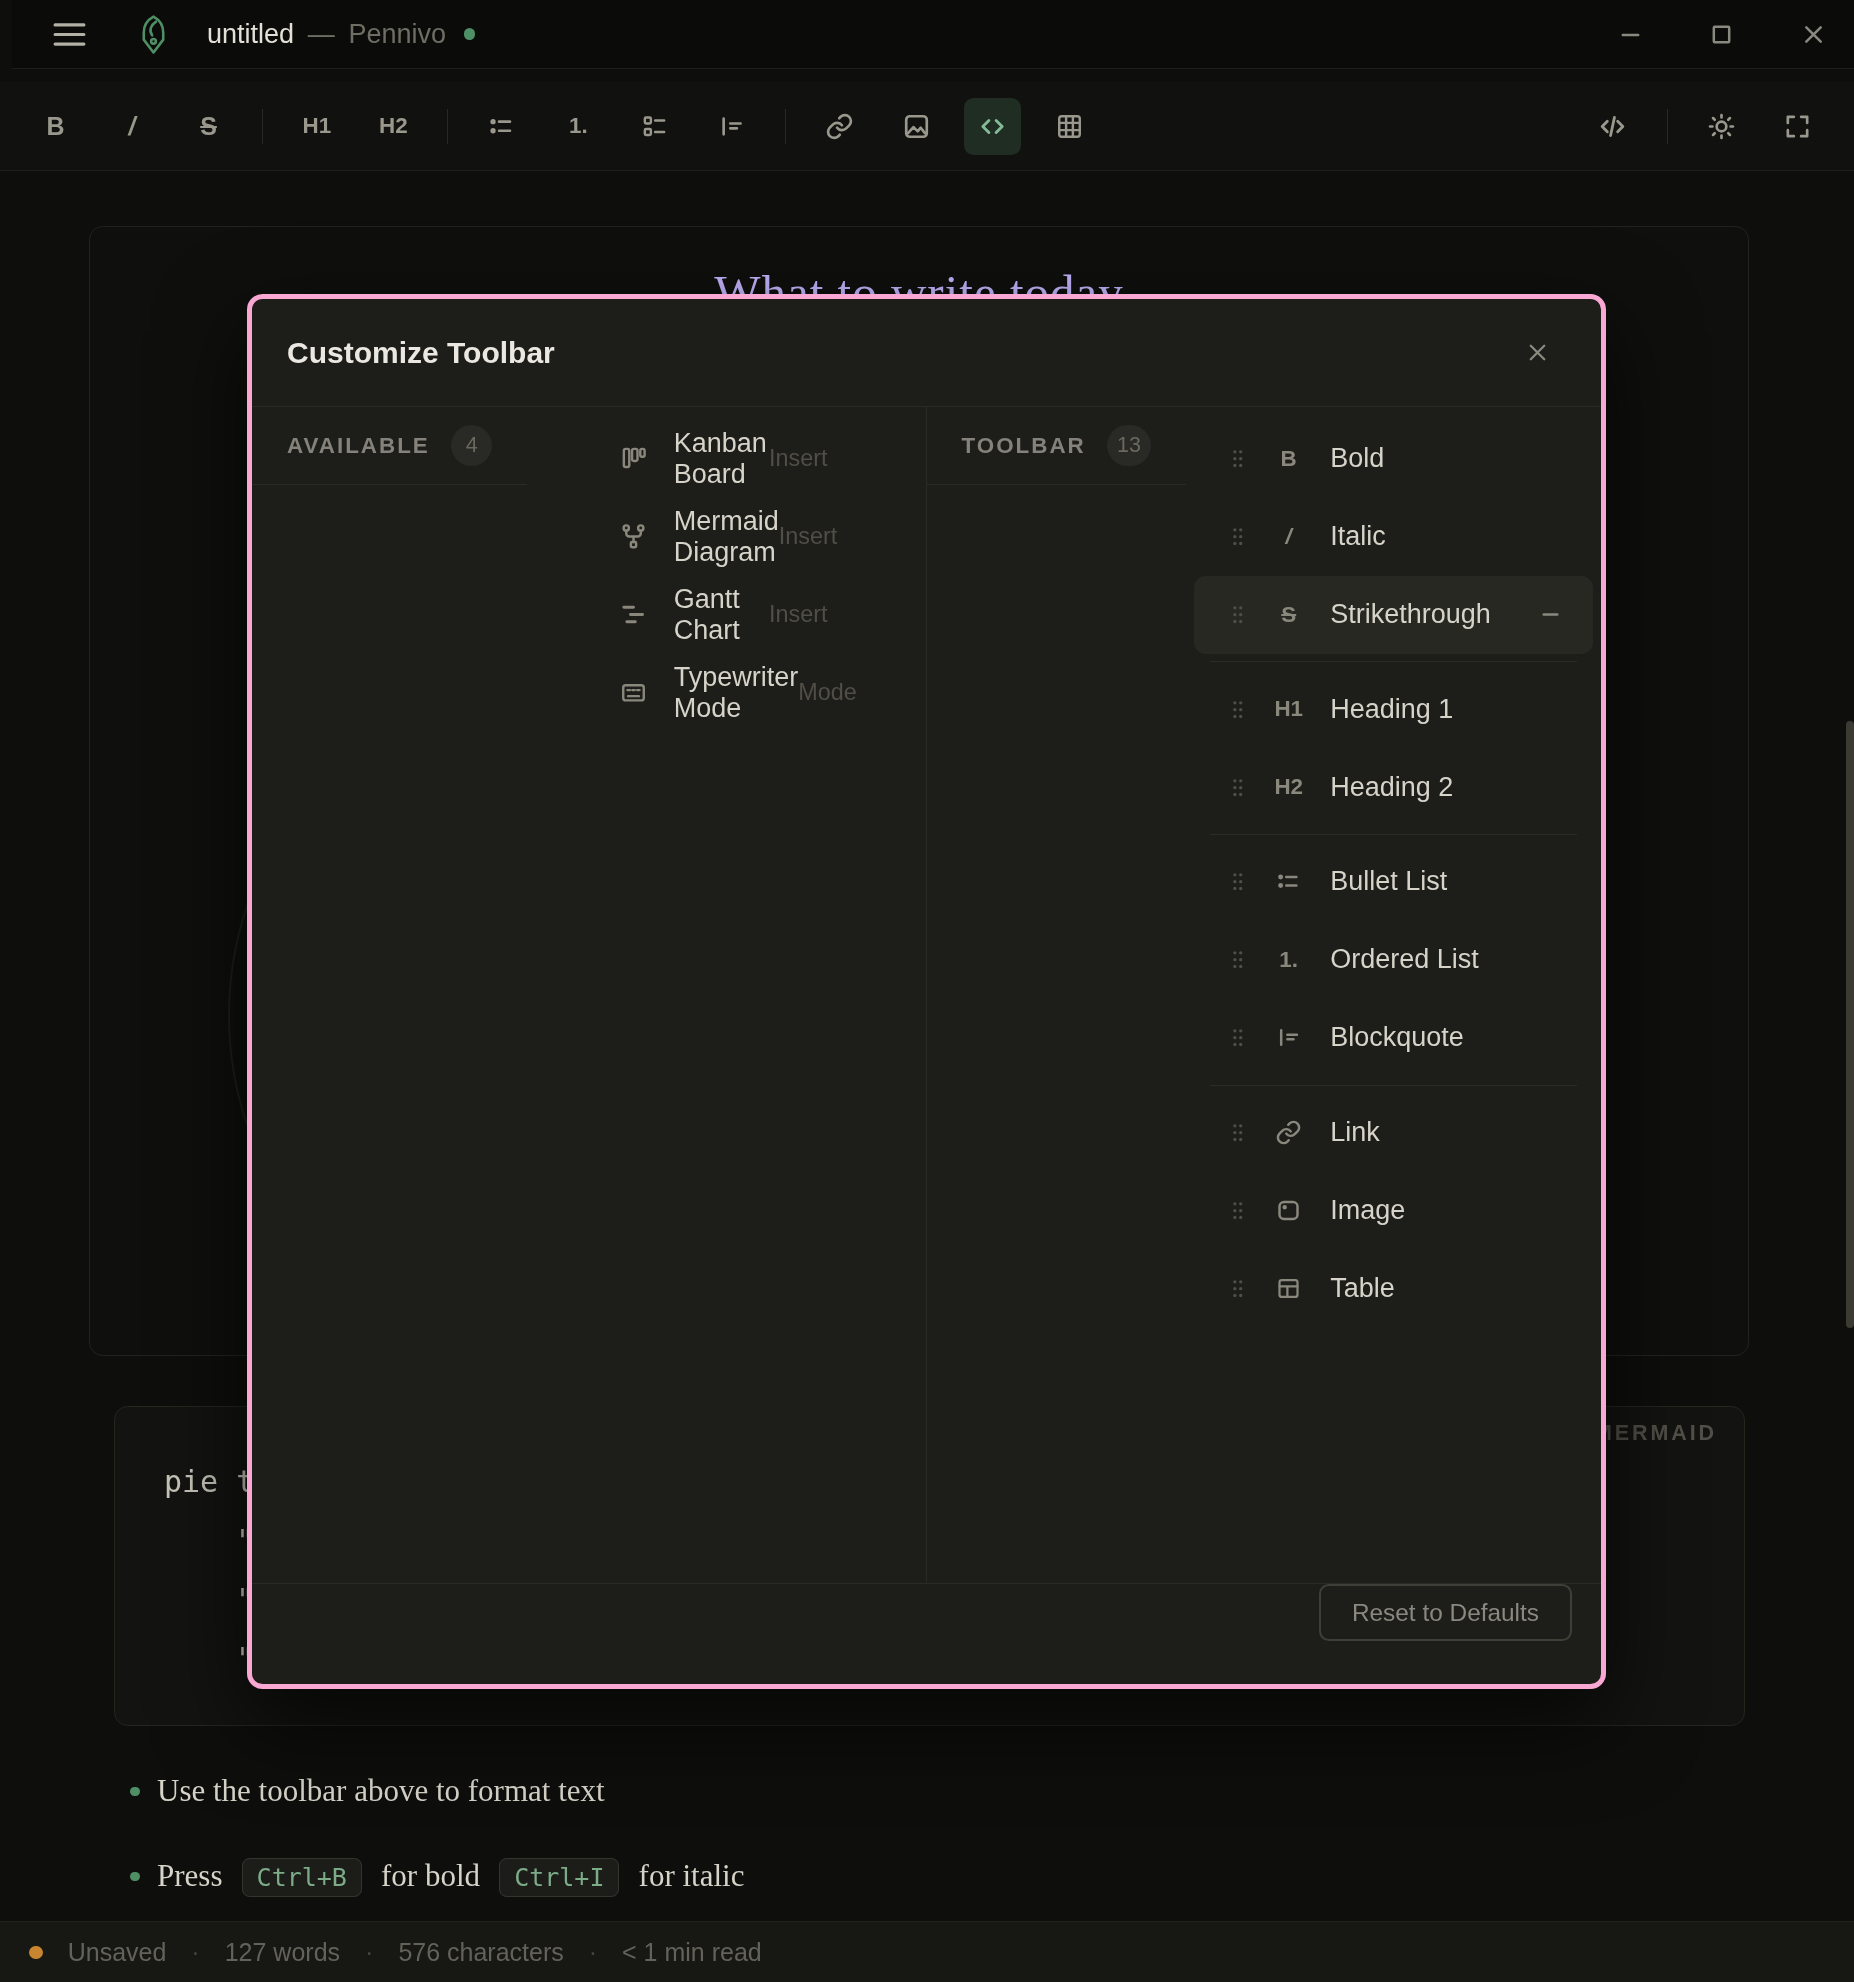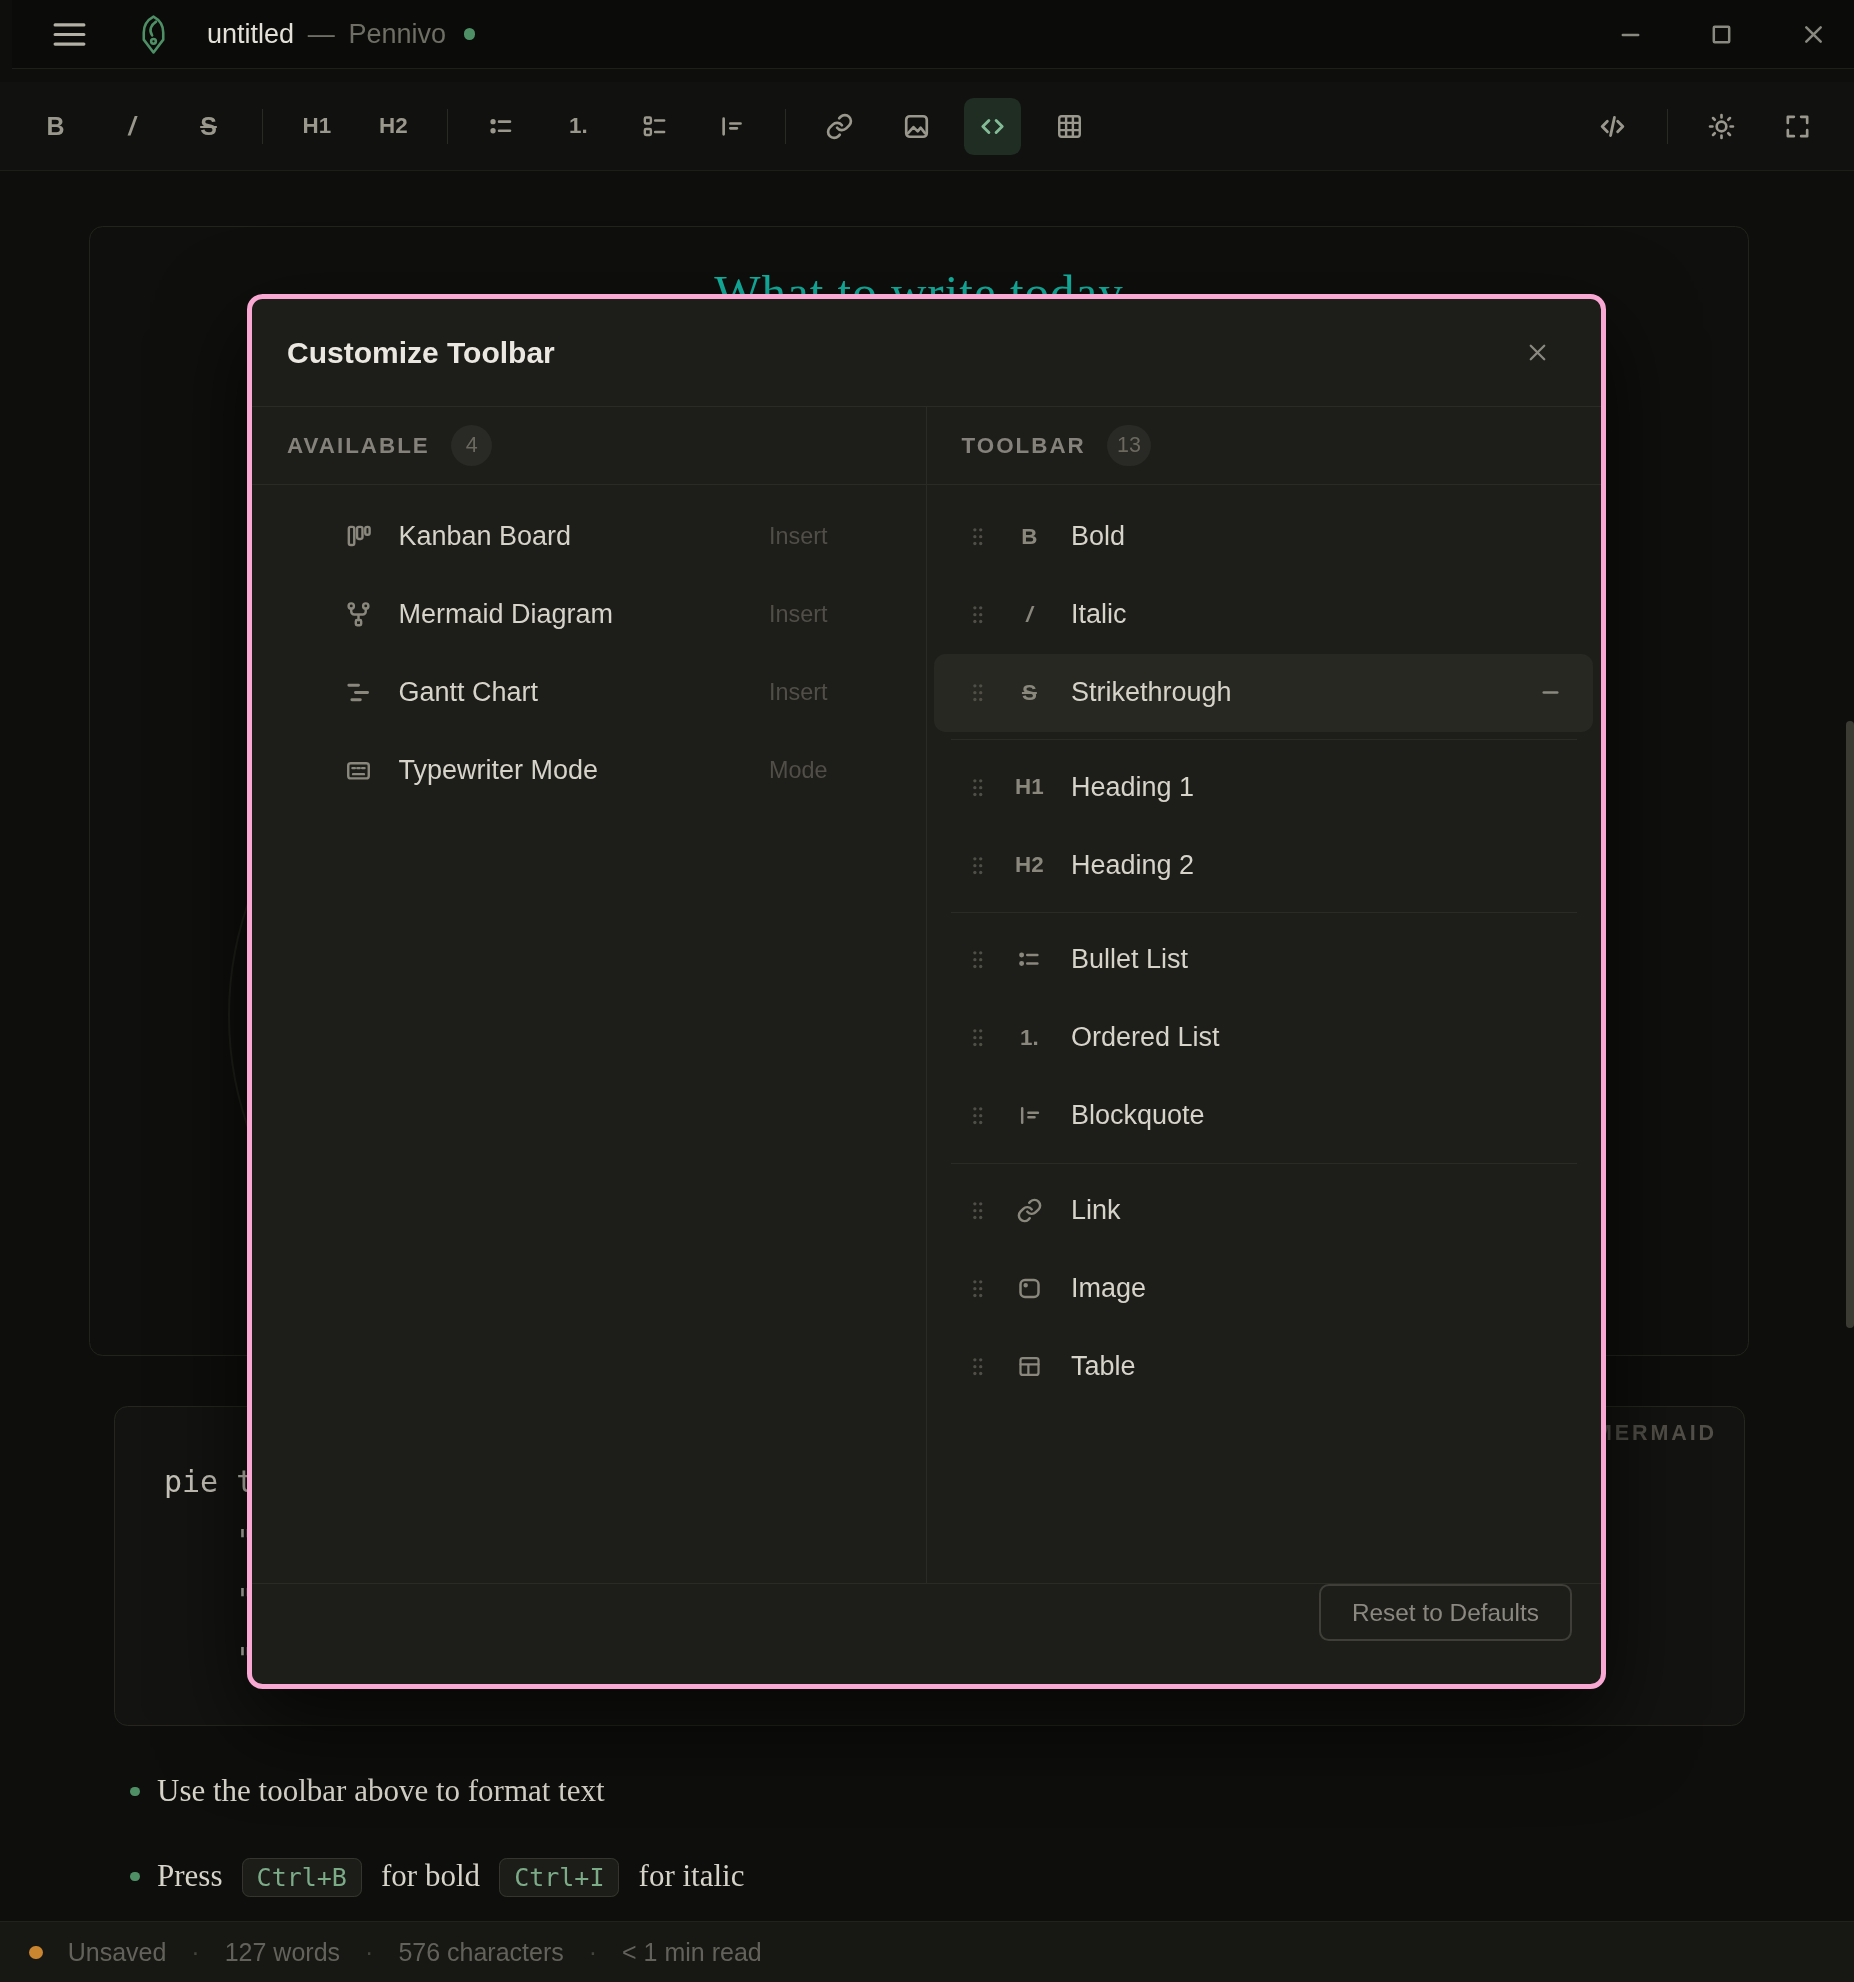--- a/index.html
+++ b/index.html
@@ -34,21 +34,21 @@
   .tb-glyph.strike { text-decoration:line-through; }
   .tb-glyph.small { font-size:22.4px; }
   .tb-sep { width:1px; height:35px; background:#2a2a24; margin:0 25px 0 5.9px; flex:0 0 auto; }
   .tb-right { margin-left:auto; display:flex; align-items:center; }
 
   
   .doc-panel { position:absolute; left:89px; top:226px; width:1660px; height:1130px;
                border:1px solid #23231e; border-radius:13.7px; background:#0f0f0d; overflow:hidden; }
   .doc-heading { position:absolute; top:37px; left:0; width:100%; text-align:center;
                  font-family:"Liberation Serif", serif; font-weight:500;
-                 font-size:49px; color:#14b8a6; letter-spacing:1px; }
+                 font-size:49px; color:#c4b5fd; letter-spacing:1px; }
   .deco-circle { position:absolute; left:138px; top:447px; width:683px; height:683px;
                  border:2px solid #1e1e19; border-radius:50%; }
   .code-panel { position:absolute; left:114px; top:1406px; width:1631px; height:320px;
                 border:1px solid #26261f; border-radius:13.7px; background:#131311; }
   .code-badge { position:absolute; top:13.7px; right:27px; font-size:21.5px; font-weight:600;
                 letter-spacing:2.9px; color:#514f47; }
   .code-pre { position:absolute; left:49px; top:45px;
               font-family:"DejaVu Sans Mono", monospace; font-size:30px; line-height:59px;
               color:#c7c4ba; white-space:pre; }
   .doc-bullets { position:absolute; left:95px; top:1773px; list-style:none; width:1560px; }
@@ -66,21 +66,21 @@
   .modal { position:absolute; left:247px; top:294px; width:1359px; height:1395px;
            background:#1d1d1a; border:5px solid #f9a8d4; border-radius:15.6px;
            box-shadow:0 33px 88px rgba(0,0,0,0.7); z-index:10; overflow:hidden;
            display:flex; flex-direction:column; }
   .m-header { height:108px; flex:0 0 auto; display:flex; align-items:center;
               padding:0 43px 0 35px; border-bottom:1px solid #2b2b25; }
   .m-title { font-size:30px; font-weight:700; color:#eae8e0; }
   .m-close { margin-left:auto; background:none; border:none; cursor:pointer;
              color:#8a897f; display:flex; padding:7.8px; }
   .m-columns { flex:1 1 auto; display:flex; min-height:0; }
-  .m-col { width:50%; display:flex; flex-direction:column; }
+  .m-col { width:50%; display:flex; flex-direction:row; }
   .m-col.left { border-right:1px solid #2b2b25; }
   .m-col-header { height:78px; flex:0 0 auto; display:flex; align-items:center; gap:21.5px;
                   padding:0 35px; border-bottom:1px solid #2b2b25; }
   .m-col-title { font-size:22.4px; font-weight:600; letter-spacing:2px; color:#84827a; }
   .badge { min-width:41px; height:41px; border-radius:20.5px; background:#292925;
            color:#6b695e; font-size:21.5px; display:flex; align-items:center;
            justify-content:center; padding:0 9.8px; }
   .m-list { flex:1 1 auto; padding-top:12.7px; overflow:hidden; }
 
   .a-row { height:78px; display:flex; align-items:center; padding-left:46px; cursor:pointer;margin-left:44px; }

